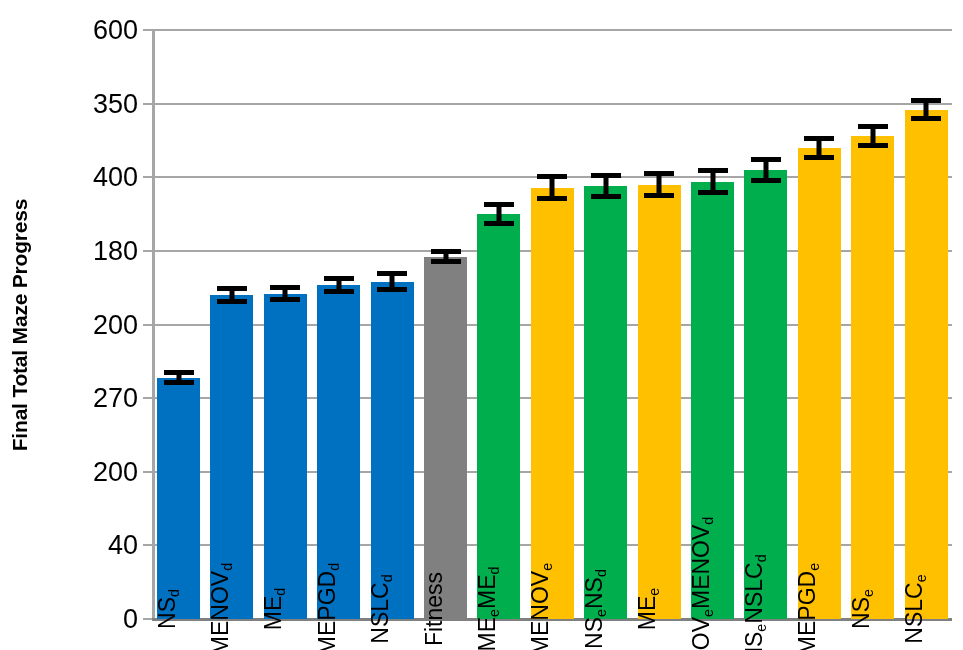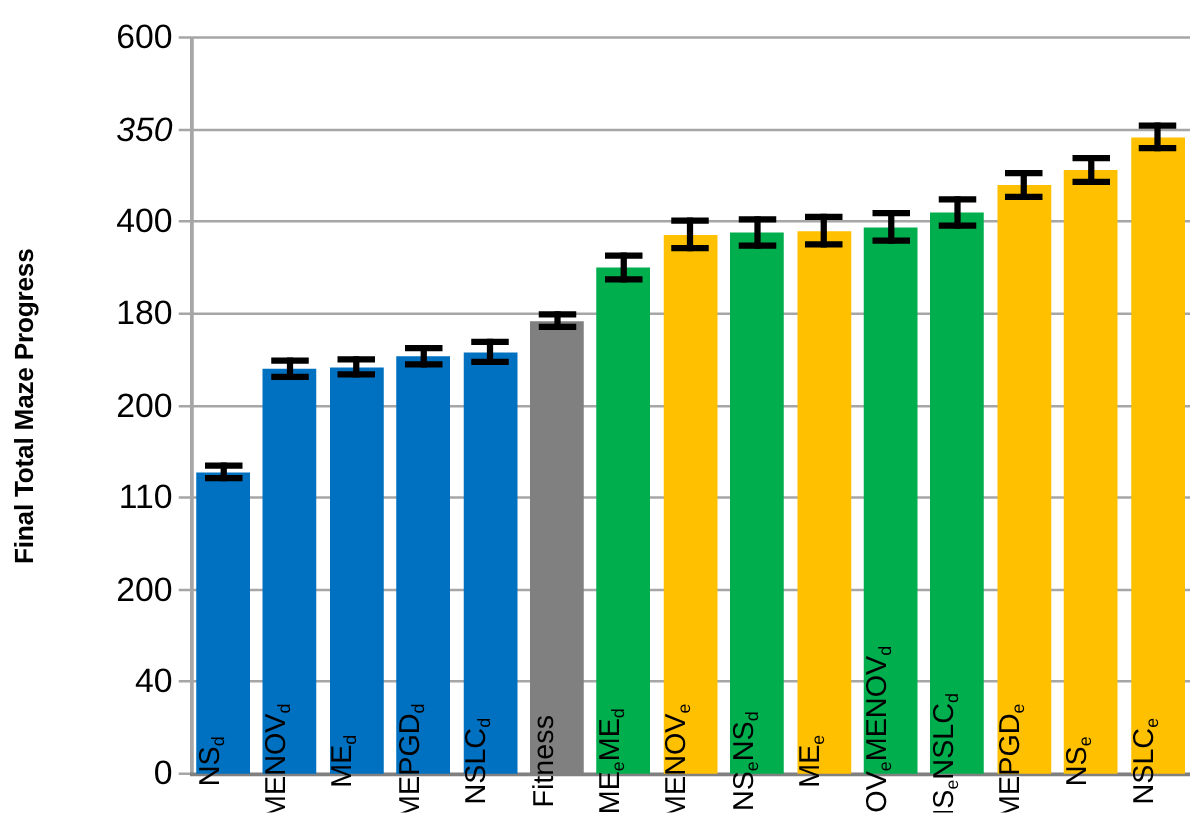--- a/index.html
+++ b/index.html
@@ -149,25 +149,25 @@
 <body>
 
 <div id="chart-root">
 
   <div id="y-axis-title">
     <span>Final Total Maze Progress</span>
   </div>
 
   <div id="y-ticks">
       <div class="y-tick-label" style="top: 30px;">600</div>
-      <div class="y-tick-label" style="top: 103.625px; font-style: italic;">350</div>
+      <div class="y-tick-label" style="top: 103.625px;">350</div>
       <div class="y-tick-label" style="top: 177.25px;">400</div>
       <div class="y-tick-label" style="top: 250.875px;">180</div>
       <div class="y-tick-label" style="top: 324.5px;">200</div>
-      <div class="y-tick-label" style="top: 398.125px;">110</div>
+      <div class="y-tick-label" style="top: 398.125px;">270</div>
       <div class="y-tick-label" style="top: 471.75px;">200</div>
       <div class="y-tick-label" style="top: 545.375px;">40</div>
       <div class="y-tick-label" style="top: 619px;">0</div>
     </div>
 
   <div id="y-axis-line"></div>
 
   <div id="plot">
       <div class="gridline" style="top: -1px;"></div>
       <div class="gridline" style="top: 72.625px;"></div>

